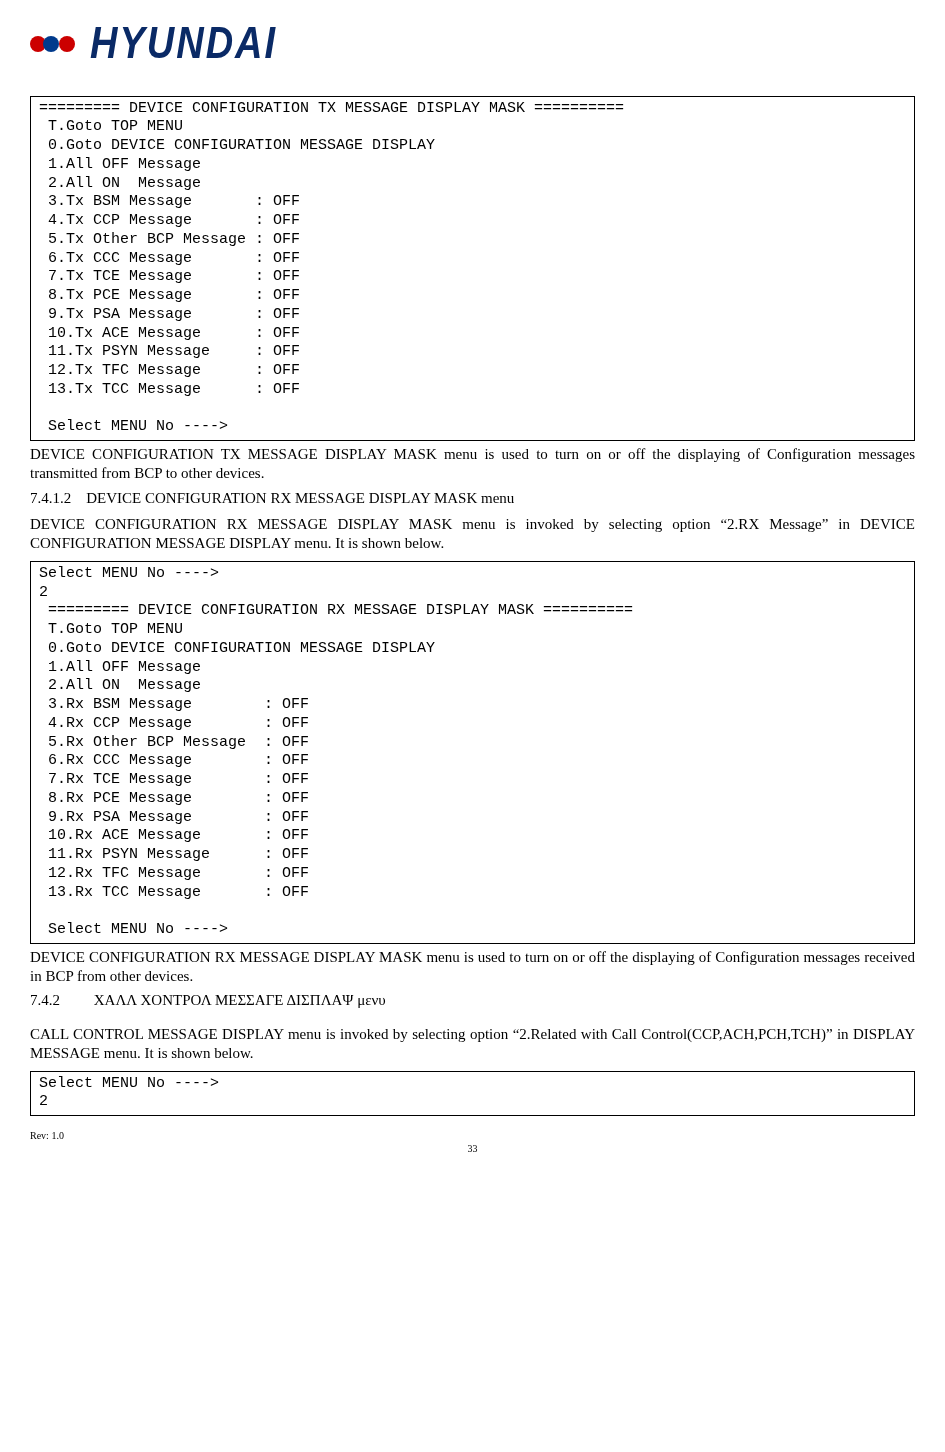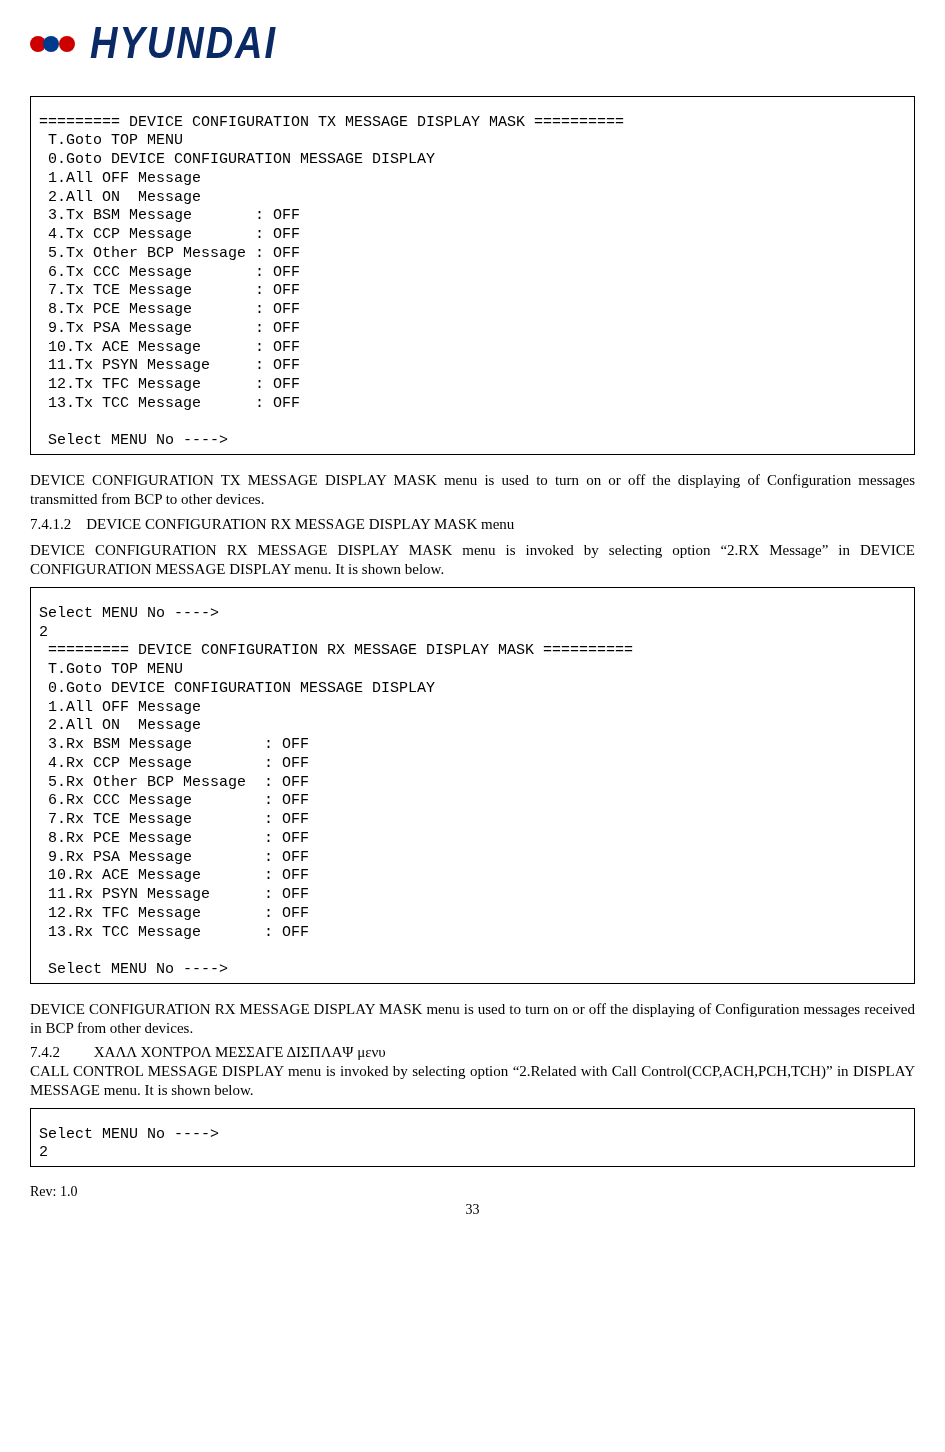--- a/index.html
+++ b/index.html
@@ -36,33 +36,33 @@
     font-weight: 900;
     font-size: 38px;
     letter-spacing: 2px;
     color: #0a2a66;
     transform: scaleY(1.15);
     font-style: italic;
     margin-left:2px;
   }
   .term-box {
     border: 1px solid #000;
-    padding: 17px 8px 3px 8px;
+    padding: 3px 8px 3px 8px;
     font-family: "Courier New", Courier, monospace;
     font-size: 15px;
     line-height: 1.25;
     white-space: pre;
-    margin: 8px 0 16px 0;
+    margin: 8px 0 4px 0;
   }
   p { margin: 4px 0 6px 0; text-align: justify; }
   .sec-title { margin: 6px 0 0 0; }
   .sec-num { display:inline-block; min-width:60px; }
   .footer {
     margin-top: 14px;
-    font-size: 14px;
+    font-size: 10px;
   }
   .footer-center { text-align: center; }
 </style>
 </head>
 <body>
 
 <div class="logo-wrap">
   <div class="logo">
     <span class="dots">
       <span class="dot dot-red"></span>
@@ -120,21 +120,21 @@
  13.Rx TCC Message       : OFF
 
  Select MENU No ----&gt;</div>
 
 <p style="margin-top:0;">DEVICE CONFIGURATION RX MESSAGE DISPLAY MASK menu is used to turn on or off the displaying of Configuration messages received in BCP from other devices.</p>
 
 <p class="sec-title" style="margin-top:0;">
   <span class="sec-num">7.4.2</span>
   <span>ΧΑΛΛ ΧΟΝΤΡΟΛ ΜΕΣΣΑΓΕ ΔΙΣΠΛΑΨ μενυ</span>
 </p>
-<p style="margin-top:0;">CALL CONTROL MESSAGE DISPLAY menu is invoked by selecting option “2.Related with Call Control(CCP,ACH,PCH,TCH)” in DISPLAY MESSAGE menu. It is shown below.</p>
+<p style="margin-top:15px;">CALL CONTROL MESSAGE DISPLAY menu is invoked by selecting option “2.Related with Call Control(CCP,ACH,PCH,TCH)” in DISPLAY MESSAGE menu. It is shown below.</p>
 
 <div class="term-box">Select MENU No ----&gt;
 2</div>
 
 <div class="footer">
   <div>Rev: 1.0</div>
   <div class="footer-center">33</div>
 </div>
 
 </body></html>

